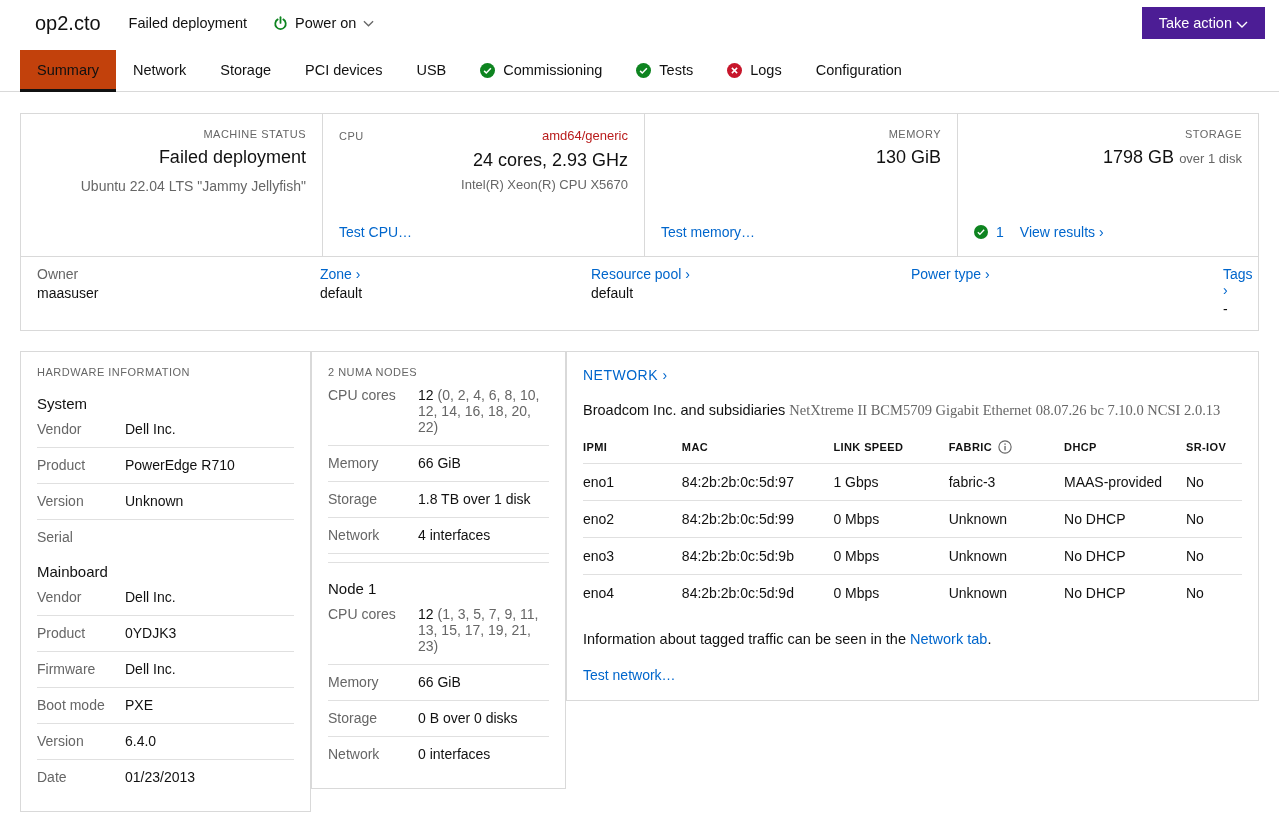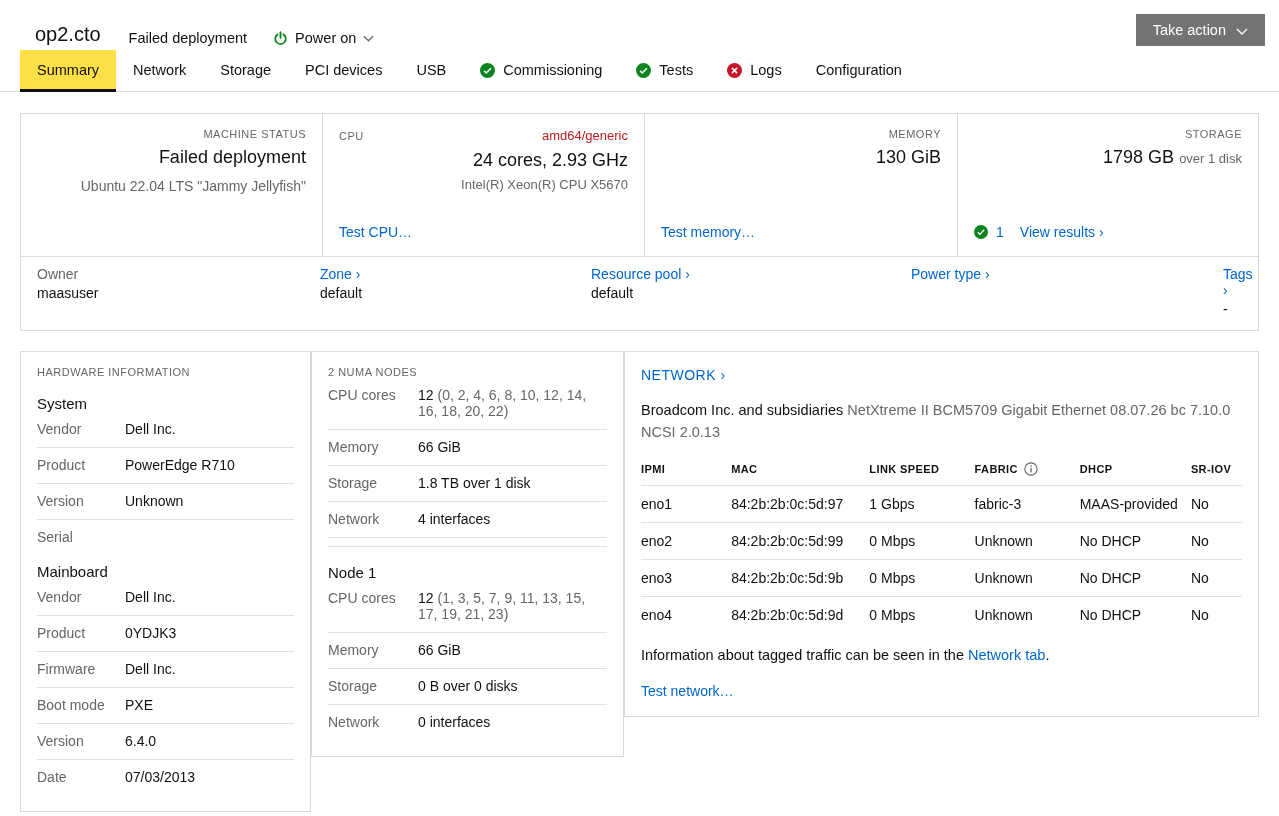--- a/index.html
+++ b/index.html
@@ -1,33 +1,33 @@
 <!DOCTYPE html>
 <html><head>
 <meta charset="utf-8">
 <style>
   * { margin:0; padding:0; box-sizing:border-box; }
   html,body { width:1279px; height:816px; background:#fff; overflow:hidden;
     font-family:"Liberation Sans", sans-serif; color:#111; -webkit-font-smoothing:antialiased; }
 
   
-  .hdr { display:flex; align-items:flex-end; height:46px; padding:0 14px 0 35px; }
+  .hdr { display:flex; align-items:center; height:46px; padding:0 14px 0 35px; }
   .hdr-title { font-size:20px; font-weight:400; margin-right:28px; }
   .hdr-status { font-size:14.5px; margin-right:26px; }
   .power-btn { display:flex; align-items:center; gap:7px; font-size:14.5px; cursor:pointer; background:none; border:none; color:#111; font-family:inherit; }
   .power-btn .chev { color:#666; display:flex; }
   .spacer { flex:1; }
-  .take-action { background:#737373; color:#fff; border:none; font-family:inherit;
-    font-size:14.5px; padding:8px 17px; display:flex; align-items:center; gap:10px; cursor:pointer; }
+  .take-action { background:#4c1d95; color:#fff; border:none; font-family:inherit;
+    font-size:14.5px; padding:8px 17px; display:flex; align-items:center; gap:4px; cursor:pointer; }
 
   
   .tabs { display:flex; align-items:stretch; padding-left:20px; border-bottom:1px solid #d9d9d9; margin-top:4px; }
   .tab { display:flex; align-items:center; gap:8px; padding:12px 17px 11px; font-size:14.5px;
     color:#111; text-decoration:none; border-bottom:3px solid transparent; margin-bottom:-1px; cursor:pointer; }
-  .tab.active { background:#fde047; border-bottom-color:#111; }
+  .tab.active { background:#c2410c; border-bottom-color:#111; }
   .badge { width:15px; height:15px; display:inline-flex; flex:0 0 auto; }
 
   
   .overview { margin:21px 20px 0; border:1px solid #d9d9d9; }
   .ov-grid { display:grid; grid-template-columns:1fr 1.07fr 1.04fr 1fr;text-align:right; }
   .ov-col { padding:14px 16px 16px; display:flex; flex-direction:column; min-height:142px; }
   .ov-col + .ov-col { border-left:1px solid #d9d9d9; }
   .ov-label-row { display:flex; justify-content:space-between; align-items:baseline; }
   .ov-label { font-size:11px; letter-spacing:.5px; color:#666; }
   .ov-arch { font-size:13px; color:#b91c1c; }
@@ -50,36 +50,36 @@
   .panel { border:1px solid #d9d9d9; padding:14px 16px 16px; }
   .panel-heading { font-size:11px; letter-spacing:.5px; color:#666; }
   .sec-title { font-size:15px; margin-top:17px; }
   .kv-row { display:flex; padding:9px 0 10px; border-bottom:1px solid #e0e0e0; font-size:14px; }
   .kv-row.last { border-bottom:none; }
   .kv-label { color:#666; flex:0 0 88px; }
   .kv-value { color:#111; }
   .kv-detail { color:#666; }
 
   .hw-panel { width:291px; }
-  .numa-panel { width:313px; }
+  .numa-panel { width:255px; }
   .numa-panel .kv-label { flex:0 0 90px; }
   .numa-hr { border:none; border-top:1px solid #e0e0e0; margin:8px 0 0; }
 
   .net-panel { flex:1; }
   .net-heading { font-size:12px; letter-spacing:.5px; }
   .net-vendor { font-size:14.5px; margin-top:16px; line-height:1.5; }
-  .net-vendor .muted { color:#666; }
+  .net-vendor .muted { color:#666;font-family:Liberation Serif, serif; }
   table.net { width:100%; border-collapse:collapse; margin-top:10px; }
   table.net th { text-align:left; font-size:11px; letter-spacing:.4px; color:#111; font-weight:700;
     padding:8px 0 9px; border-bottom:1px solid #e0e0e0; }
   table.net td { font-size:14px; padding:10px 0; border-bottom:1px solid #e0e0e0; }
   table.net tr:last-child td { border-bottom:none; }
   .th-fabric { display:inline-flex; align-items:center; gap:6px; }
   .info-icon { width:14px; height:14px; display:inline-flex; }
-  .net-note { font-size:14.5px; margin-top:14px; }
+  .net-note { font-size:14.5px; margin-top:20px; }
   .net-test { margin-top:19px; }
 </style>
 </head>
 <body>
 
 <div class="hdr">
   <div class="hdr-title">op2.cto</div>
   <div class="hdr-status">Failed deployment</div>
   <button class="power-btn">
     <span class="badge">
@@ -254,21 +254,21 @@
     <div class="kv-row">
         <span class="kv-label">Boot mode</span>
         <span class="kv-value">PXE</span>
       </div>
     <div class="kv-row">
         <span class="kv-label">Version</span>
         <span class="kv-value">6.4.0</span>
       </div>
     <div class="kv-row last">
         <span class="kv-label">Date</span>
-        <span class="kv-value">07/03/2013</span>
+        <span class="kv-value">01/23/2013</span>
       </div>
   </section>
 
   <section class="panel numa-panel">
     <div class="panel-heading">2 NUMA NODES</div>
     <div class="kv-row">
         <span class="kv-label">CPU cores</span>
         <span><span class="kv-value">12</span> <span class="kv-detail">(0, 2, 4, 6, 8, 10, 12, 14, 16, 18, 20, 22)</span></span>
       </div>
     <div class="kv-row">

